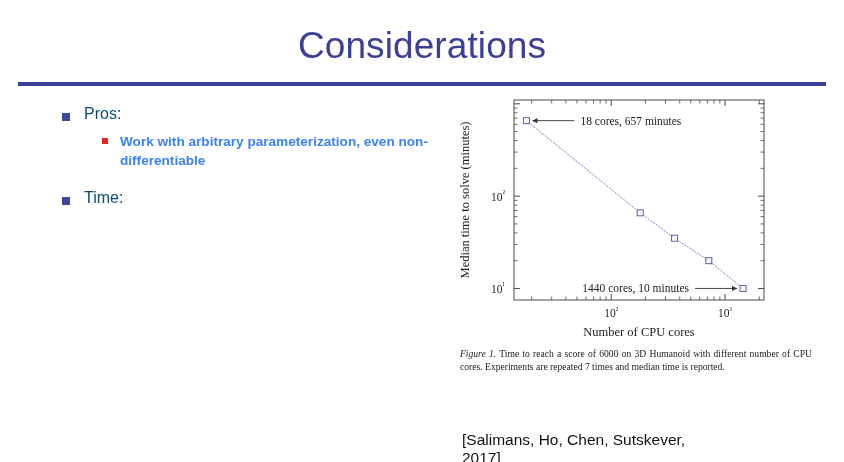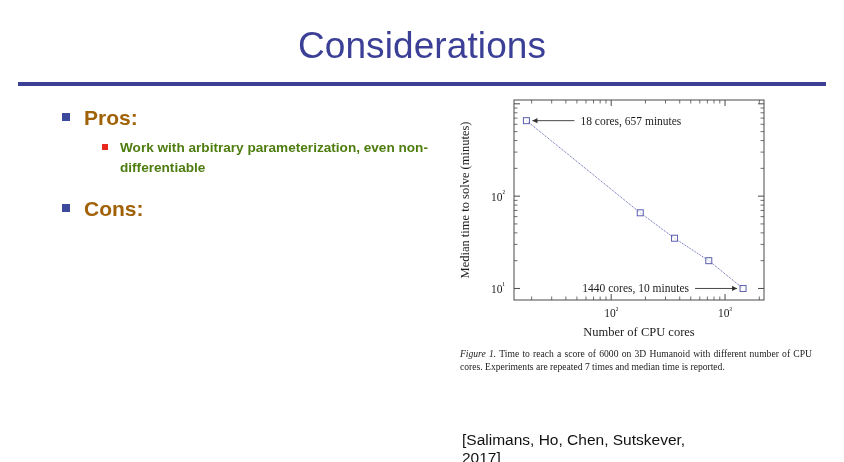--- a/index.html
+++ b/index.html
@@ -49,41 +49,41 @@
   .bullets {
     position: absolute;
     left: 50px;
     top: 104px;
     width: 390px;
   }
   .lvl1 {
     position: relative;
     padding-left: 34px;
     margin-bottom: 7px;
-    font-size: 21px;
-    font-weight: 700;
-    color: #a16207;
+    font-size: 16px;
+    font-weight: 400;
+    color: #0c4a6e;
     line-height: 1.3;
   }
   .lvl1 > .bullet-sq {
     position: absolute;
     left: 12px;
     top: 9px;
     width: 8px;
     height: 8px;
     background: #3d4a9b;
   }
   .lvl2 {
     position: relative;
     padding-left: 70px;
     margin-top: 0;
     margin-bottom: 12px;
     font-size: 13.6px;
     font-weight: 600;
-    color: #4d7c0f;
+    color: #3b82f6;
     line-height: 1.42;
     max-width: 330px;
   }
   .lvl2 > .bullet-sq {
     position: absolute;
     left: 52px;
     top: 6px;
     width: 6px;
     height: 6px;
     background: #e8271c;
@@ -149,21 +149,21 @@
     <div class="lvl2">
       <span class="bullet-sq"></span>
       <span>Work with arbitrary parameterization, even non-differentiable</span>
     </div>
 
 
     <div class="group-gap"></div>
 
     <div class="lvl1">
       <span class="bullet-sq"></span>
-      <span>Cons:</span>
+      <span>Time:</span>
     </div>
 
 
   </div>
 
   <div class="figure-block">
     <div class="chart-wrap">
       <svg class="chart-svg" id="chart-svg" width="372" height="246" viewBox="0 0 372 246">
           <rect x="59" y="4" width="250" height="200" fill="none" stroke="#4a4a4a" stroke-width="1"></rect>
           <line x1="59" y1="192.4654088148323" x2="65" y2="192.4654088148323" stroke="#4a4a4a" stroke-width="1"></line>

